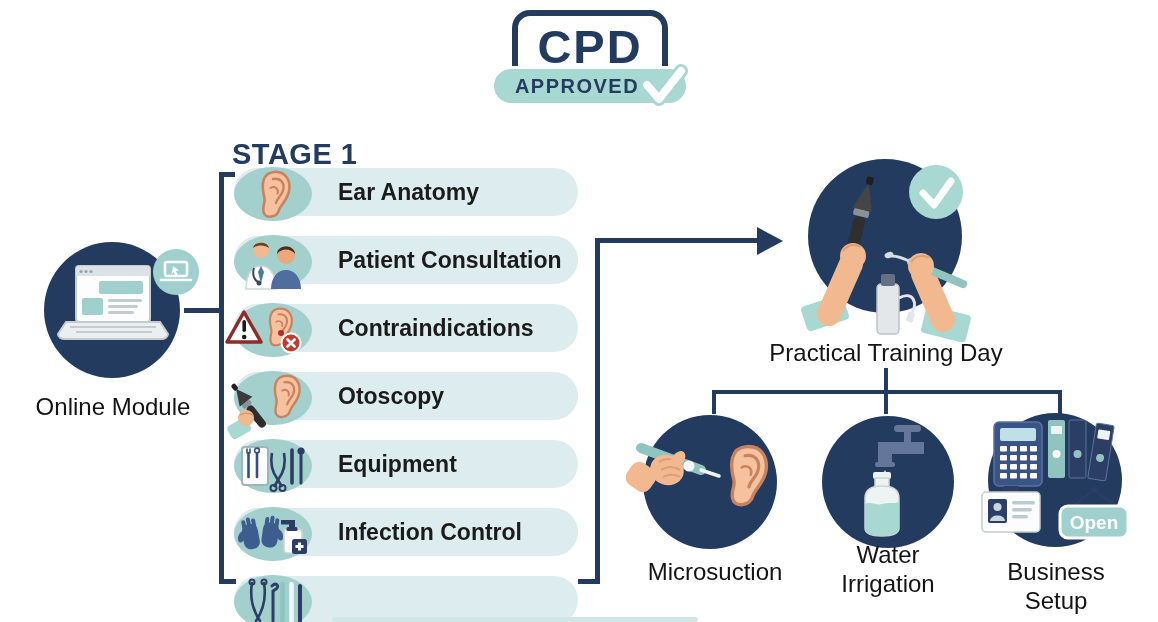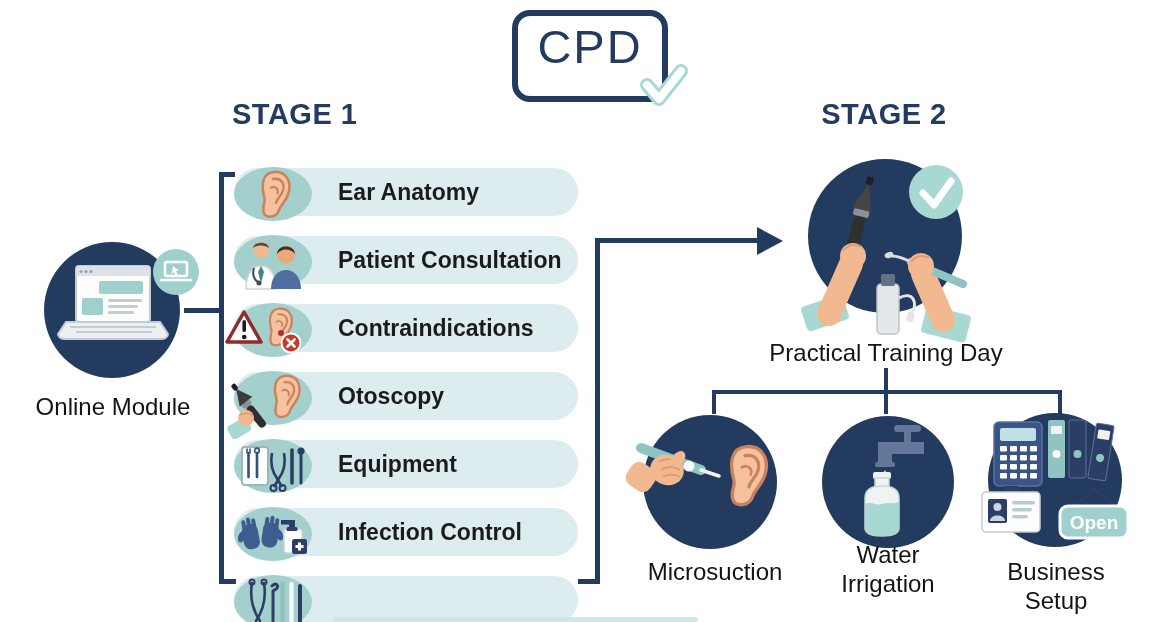--- a/index.html
+++ b/index.html
@@ -3,41 +3,41 @@
 <meta charset="utf-8">
 <style>
   html,body { margin:0; padding:0; background:#fff; }
   .canvas {
     position:relative; width:1158px; height:622px; background:#ffffff;
     font-family:"Liberation Sans", sans-serif; overflow:hidden;
   }
   .line { position:absolute; background:#243b60; }
   .stage-title {
     position:absolute; font-size:29px; font-weight:bold; color:#243b60;
-    letter-spacing:.5px; white-space:nowrap;
+    letter-spacing:.5px; white-space:nowrap;margin-top:40px;
   }
   .pill {
     position:absolute; left:234px; width:344px; height:48px;
     background:#ddecee; border-radius:26px;margin-top:20px;
   }
   .pill .icon-svg { position:absolute; left:0; top:-1px; width:78px; height:54px; overflow:visible; }
   .pill-label {
     position:absolute; left:104px; top:50%; transform:translateY(-50%);
     font-size:23px; font-weight:bold; color:#1b1b1b; white-space:nowrap;
   }
   .node-label {
     position:absolute; font-weight:normal; color:#141414; text-align:center;
     white-space:pre-line; font-size:24px; line-height:29px;
   }
   .cpd-box {
     position:absolute; left:512px; top:10px; width:156px; height:92px;
     border:6px solid #243b60; border-radius:18px; background:#fff;
     box-sizing:border-box; text-align:center;
   }
-  .cpd-title { font-size:47px; font-weight:normal; color:#243b60; letter-spacing:2px; line-height:62px; }
+  .cpd-title { font-size:47px; font-weight:bold; color:#243b60; letter-spacing:2px; line-height:62px; }
   .approved-pill {
     position:absolute; left:491px; top:66px; width:198px; height:40px;
     background:#a8d8d2; border:3px solid #ffffff; border-radius:22px;
     box-sizing:border-box; text-align:center;
   }
   .approved-label {
     font-size:20px; font-weight:bold; color:#243b60; letter-spacing:1.5px;
     line-height:34px; padding-right:26px;
   }
   .badge-check { position:absolute; left:638px; top:60px; width:50px; height:48px; overflow:visible; }
@@ -60,27 +60,29 @@
         <path d="M21 2 C33 1 38 11 36 21 C34.5 30 28 34 26 40 C24 48 12 49 10.5 42 C9 36 12.5 33 11.5 28 C8 15 9 3 21 2 Z" fill="#f5c19e" stroke="#c9825e" stroke-width="2.6" stroke-linejoin="round"></path>
         <path d="M20 9 C28.5 7.5 32 14 30 20.5 C28.5 26 24 28 23 33" fill="none" stroke="#c9825e" stroke-width="2.4" stroke-linecap="round"></path>
         <path d="M17.5 18 C22 15.5 26 19 24.5 23.5" fill="none" stroke="#c9825e" stroke-width="2" stroke-linecap="round"></path>
       </g>
     </defs>
   </svg>
 
   <div class="cpd-box">
     <div class="cpd-title">CPD</div>
   </div>
+  <div class="approved-pill">
+    <div class="approved-label">APPROVED</div>
+  </div>
   <svg class="badge-check" viewBox="0 0 50 48">
     <path d="M9 25 L21 39 L43 11" stroke="#a8d8d2" stroke-width="14" fill="none" stroke-linecap="round" stroke-linejoin="round"></path>
     <path d="M9 25 L21 39 L43 11" stroke="#ffffff" stroke-width="8" fill="none" stroke-linecap="round" stroke-linejoin="round"></path>
   </svg>
 
   <div class="stage-title" style="left:232px; top:98px;">STAGE 1</div>
-  <div class="stage-title" style="left:784px; top:98px; width:200px; text-align:center;">STAGE 2</div>
 
   <div class="line" style="left:219px; top:172px; width:5px; height:412px;"></div>
   <div class="line" style="left:219px; top:172px; width:16px; height:5px;"></div>
   <div class="line" style="left:219px; top:579px; width:17px; height:5px;"></div>
   <div class="line" style="left:184px; top:308px; width:38px; height:5px;"></div>
   <div class="line" style="left:578px; top:579px; width:22px; height:5px;"></div>
   <div class="line" style="left:595px; top:238px; width:5px; height:346px;"></div>
   <div class="line" style="left:595px; top:238px; width:168px; height:5px;"></div>
   <div class="arrowhead"></div>
 

